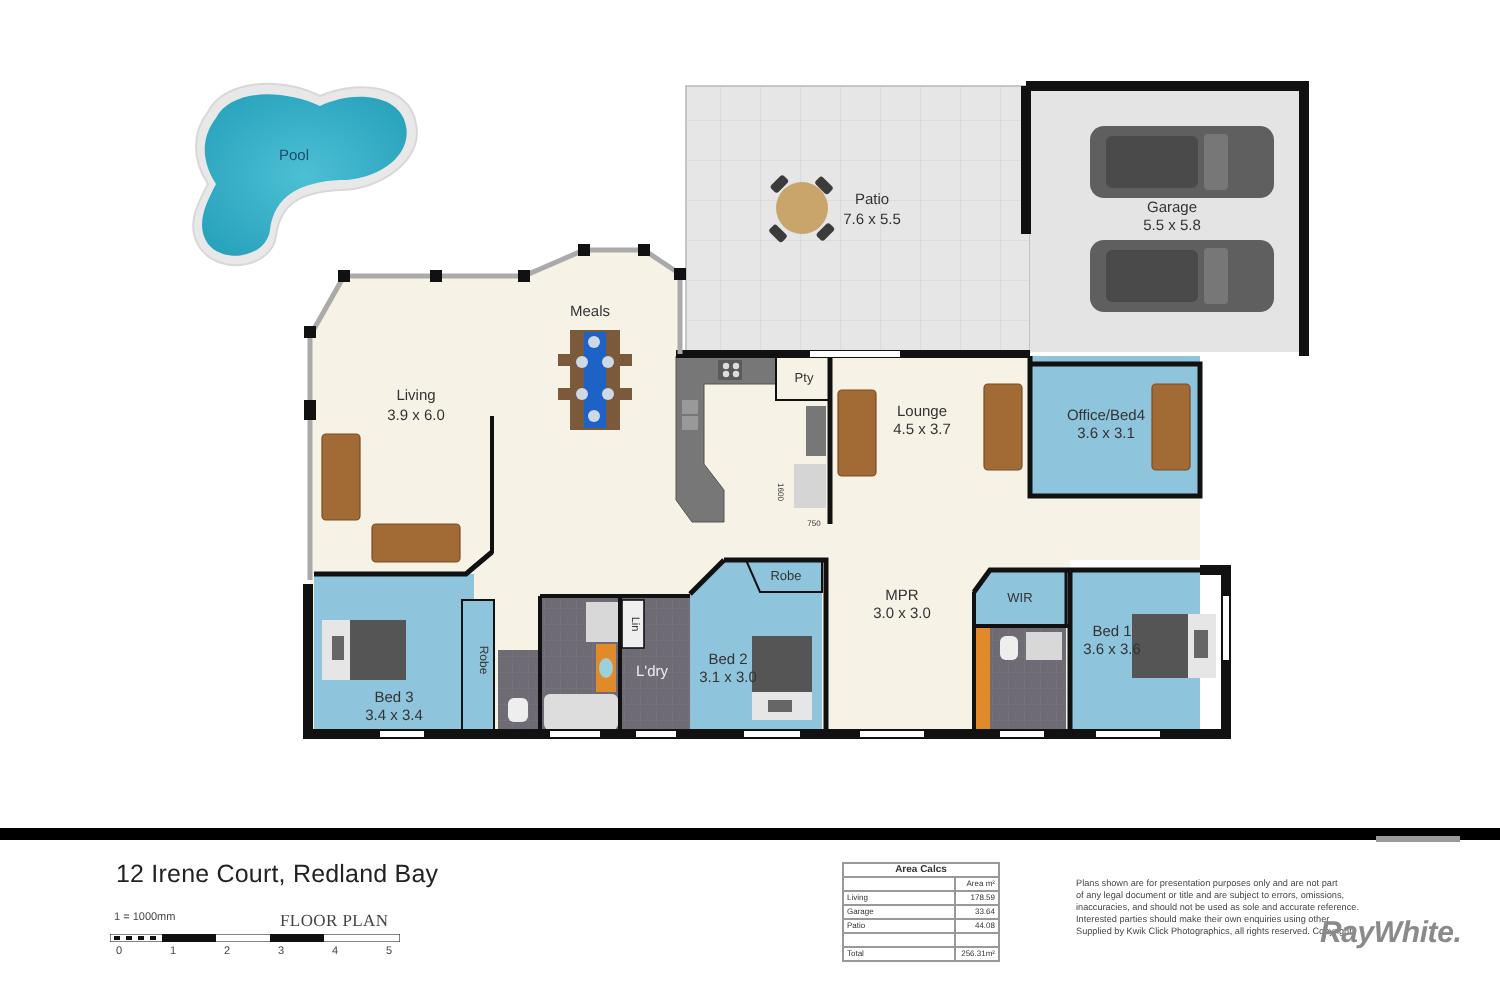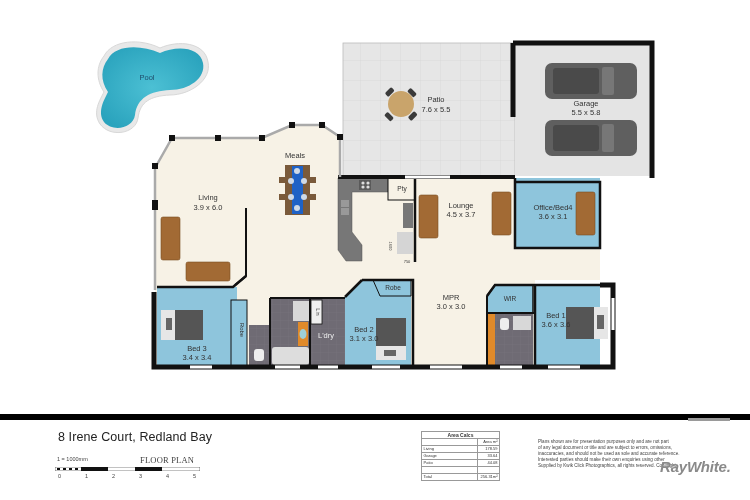--- a/index.html
+++ b/index.html
@@ -219,21 +219,21 @@
     <rect x="289" y="122" width="6" height="6"></rect>
     <rect x="319" y="122" width="6" height="6"></rect>
     <rect x="337" y="134" width="6" height="6"></rect>
     <rect x="152" y="200" width="6" height="10"></rect>
   </g>
 </svg>
 
 <div class="footer-bar"></div>
 <div class="footer-bar-grey"></div>
 
-<div class="address">8 Irene Court, Redland Bay</div>
+<div class="address">12 Irene Court, Redland Bay</div>
 <div class="scale-note">1 = 1000mm</div>
 <div class="floor-plan-label">FLOOR PLAN</div>
 
 <svg class="scale-bar" viewBox="0 0 145 4">
   <rect x="0" y="0" width="145" height="4" fill="#fff" stroke="#333" stroke-width="0.6"></rect>
   <rect x="2" y="1" width="3" height="2" fill="#111"></rect>
     <rect x="8" y="1" width="3" height="2" fill="#111"></rect>
   <rect x="14" y="1" width="3" height="2" fill="#111"></rect>
     <rect x="20" y="1" width="3" height="2" fill="#111"></rect>
   <rect x="26" y="0" width="27" height="4" fill="#111"></rect>

